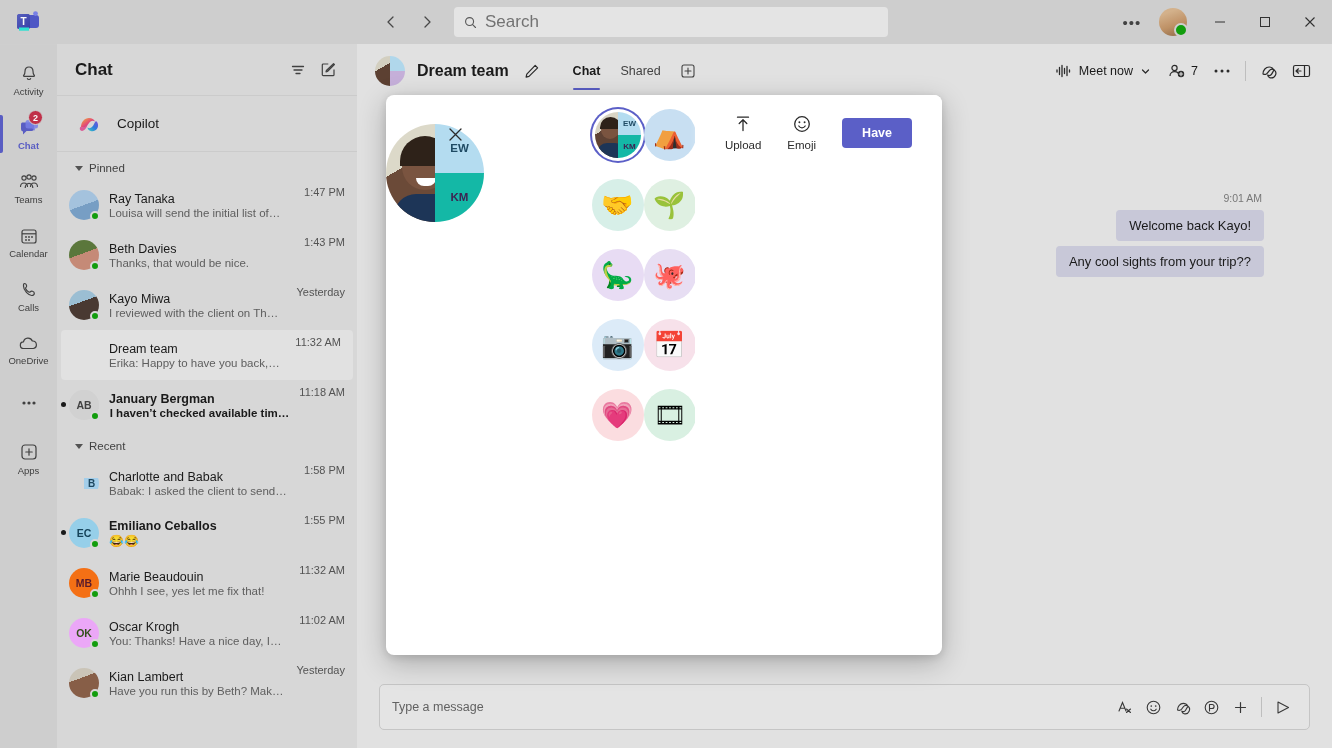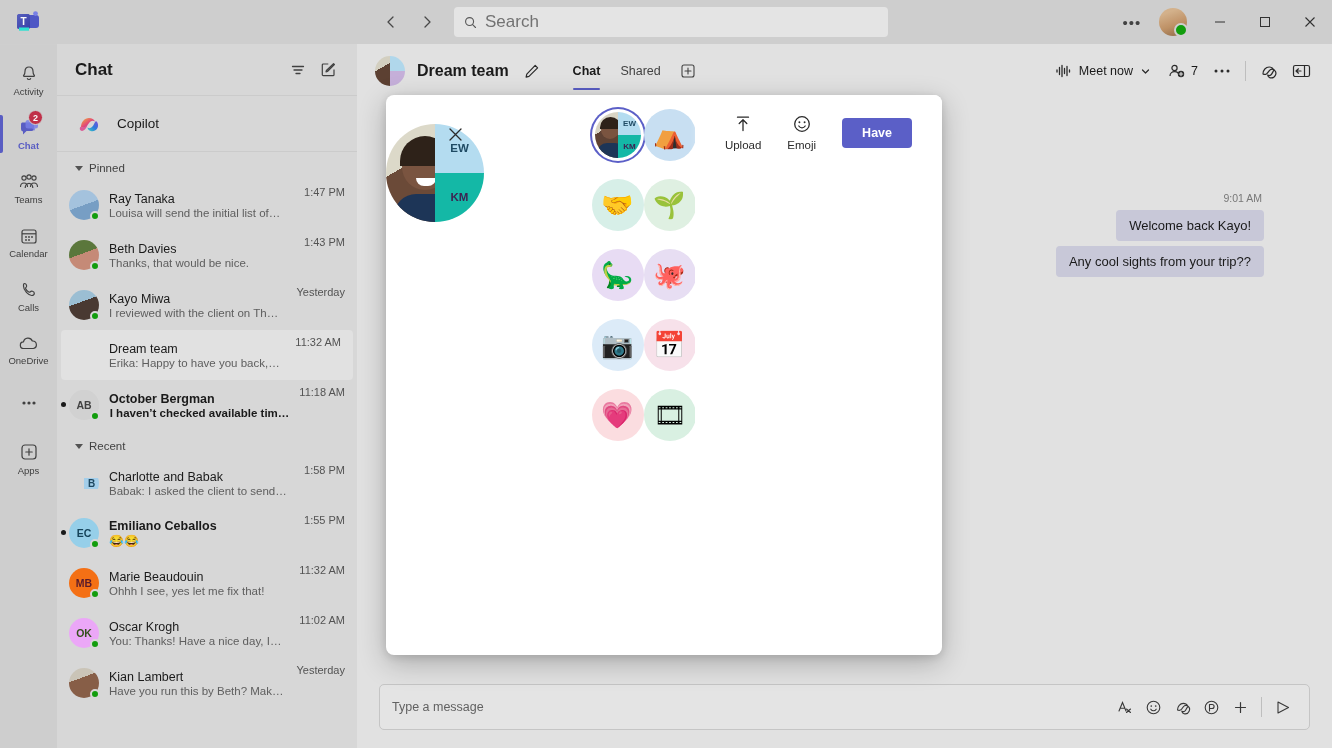--- a/index.html
+++ b/index.html
@@ -466,21 +466,21 @@
         <div class="ctime">11:32 AM</div>
       </div>
 
       <div class="chat-row">
         <span class="unread-dot"></span>
         <div class="av" style="background:#d6d6d6;">
           <div class="inner" style="background:#d6d6d6;color:#444;">AB</div>
           <span class="presence"></span>
         </div>
         <div class="ctext">
-          <div class="cname bold">October Bergman</div>
+          <div class="cname bold">January Bergman</div>
           <div class="cprev bold">I haven’t checked available tim…</div>
         </div>
         <div class="ctime">11:18 AM</div>
       </div>
 
       <div class="group-head">
         <span class="tri"></span>
         <span>Recent</span>
       </div>
 

